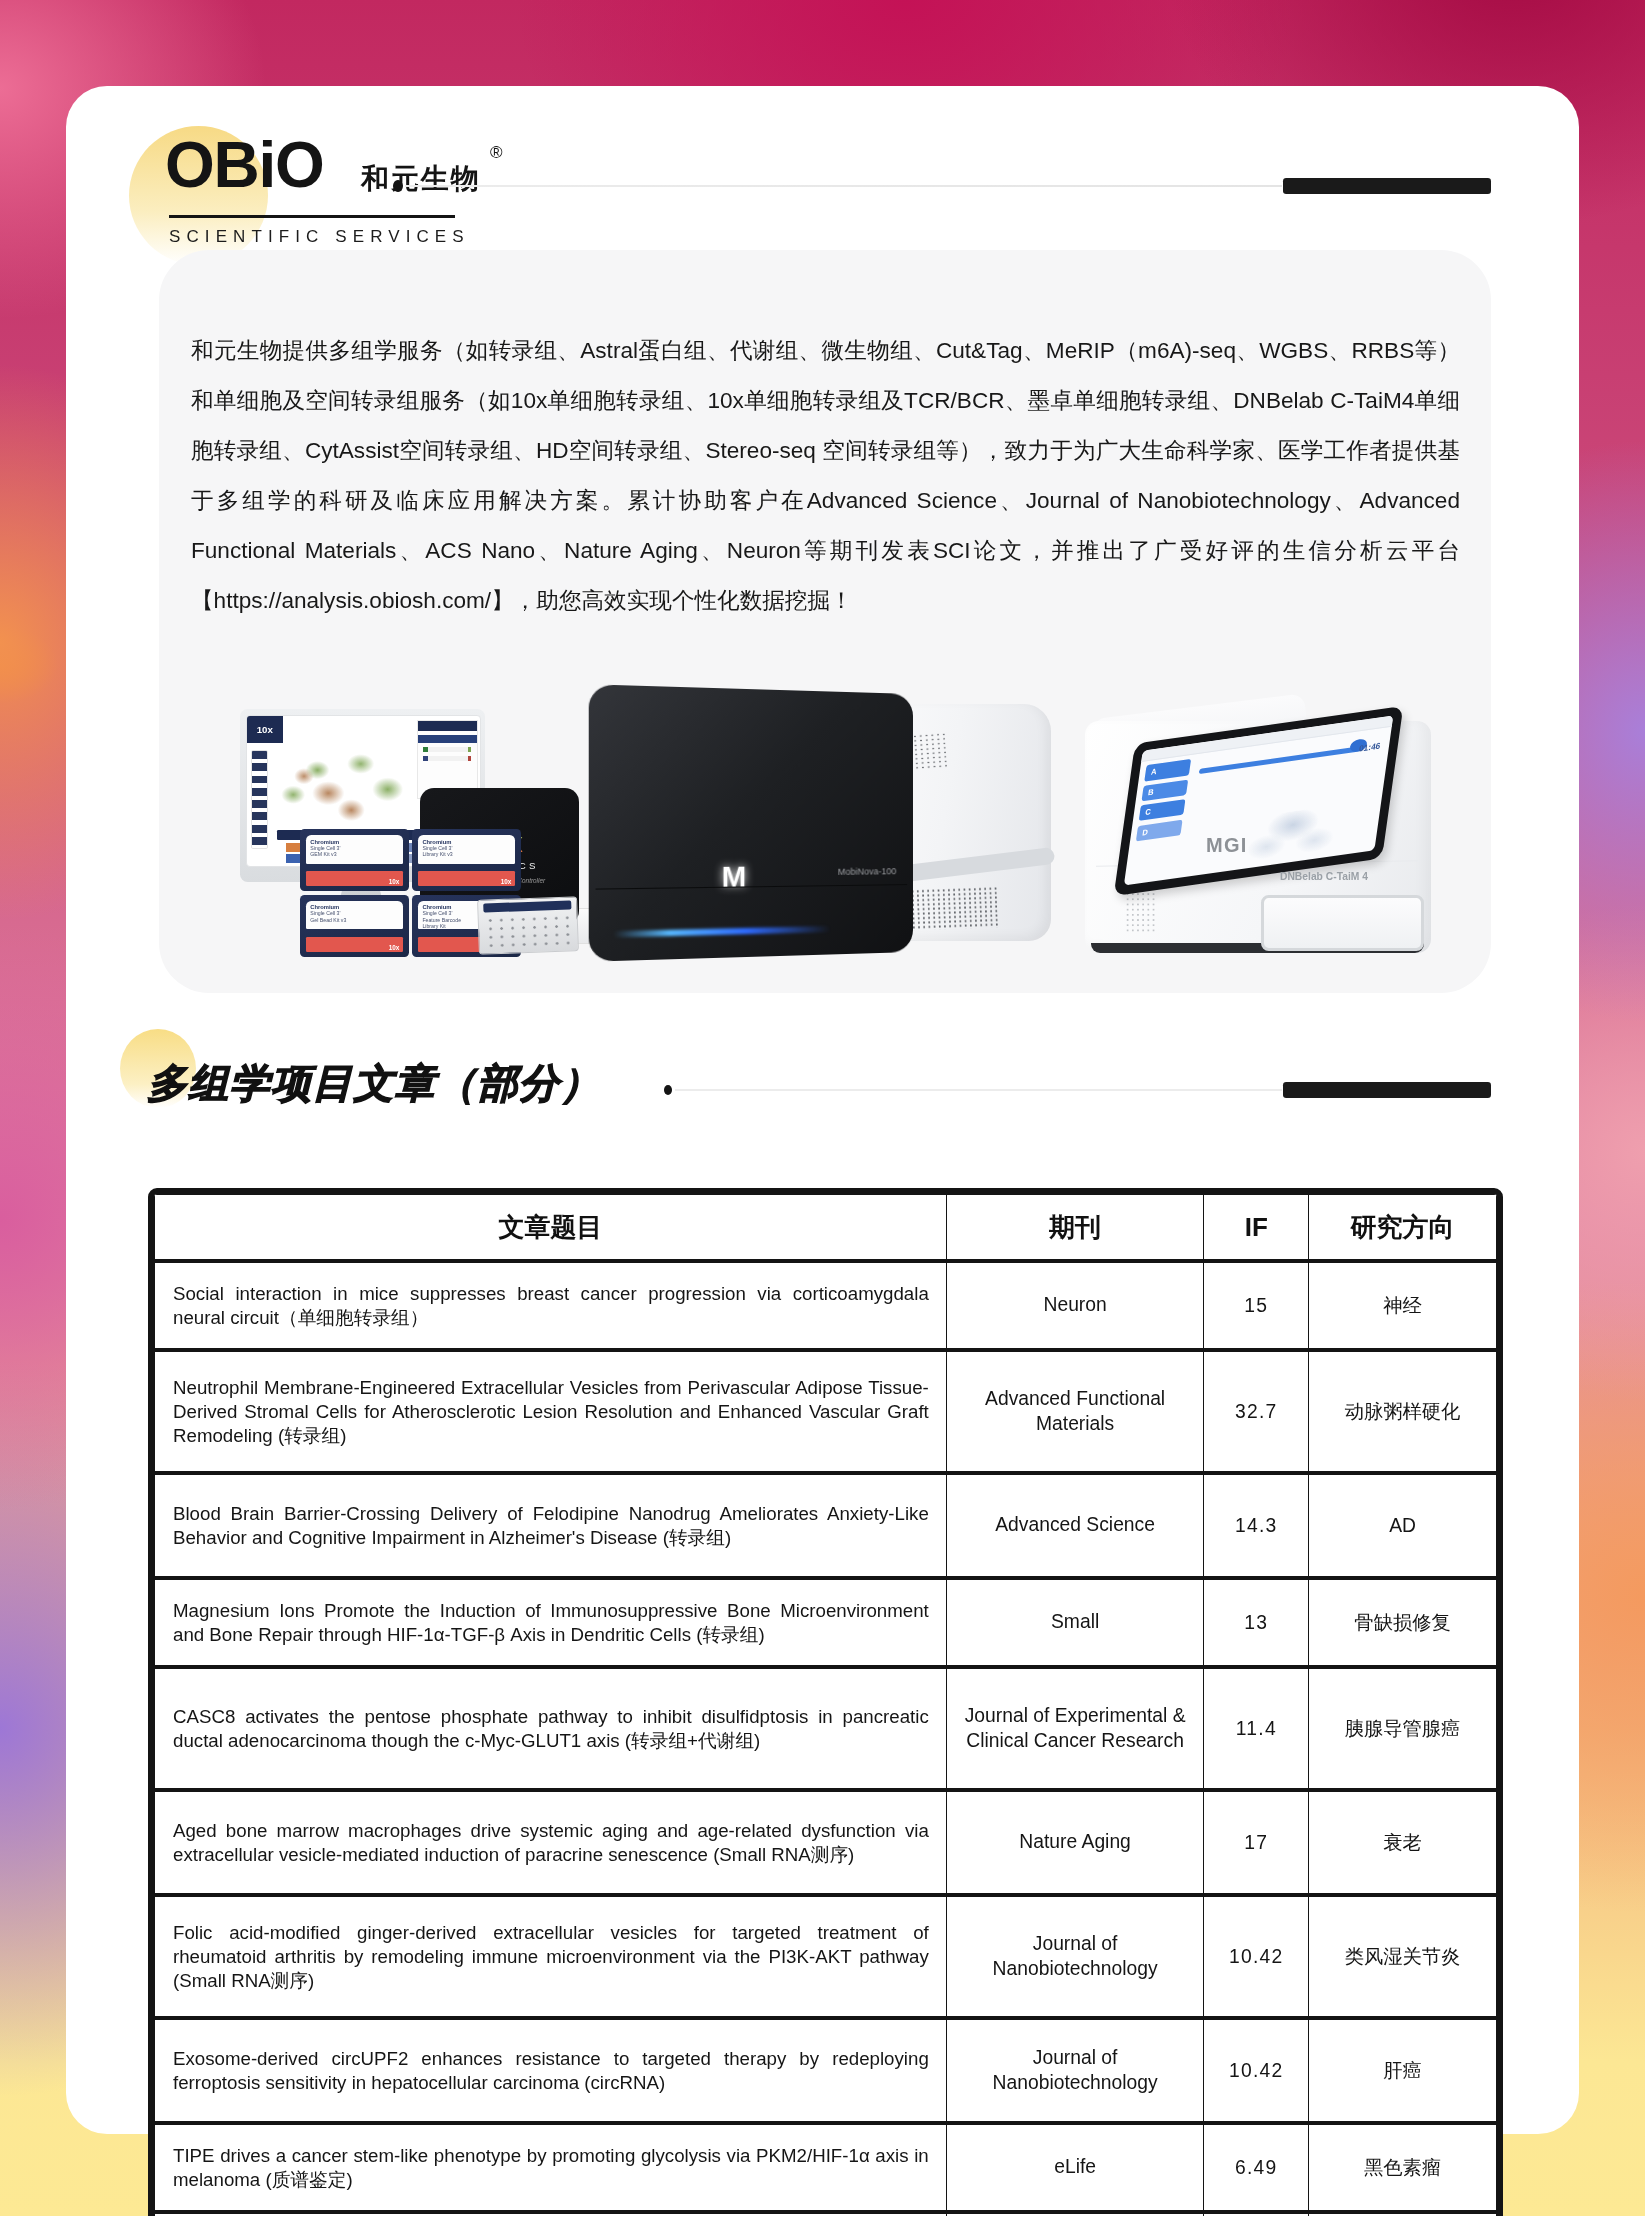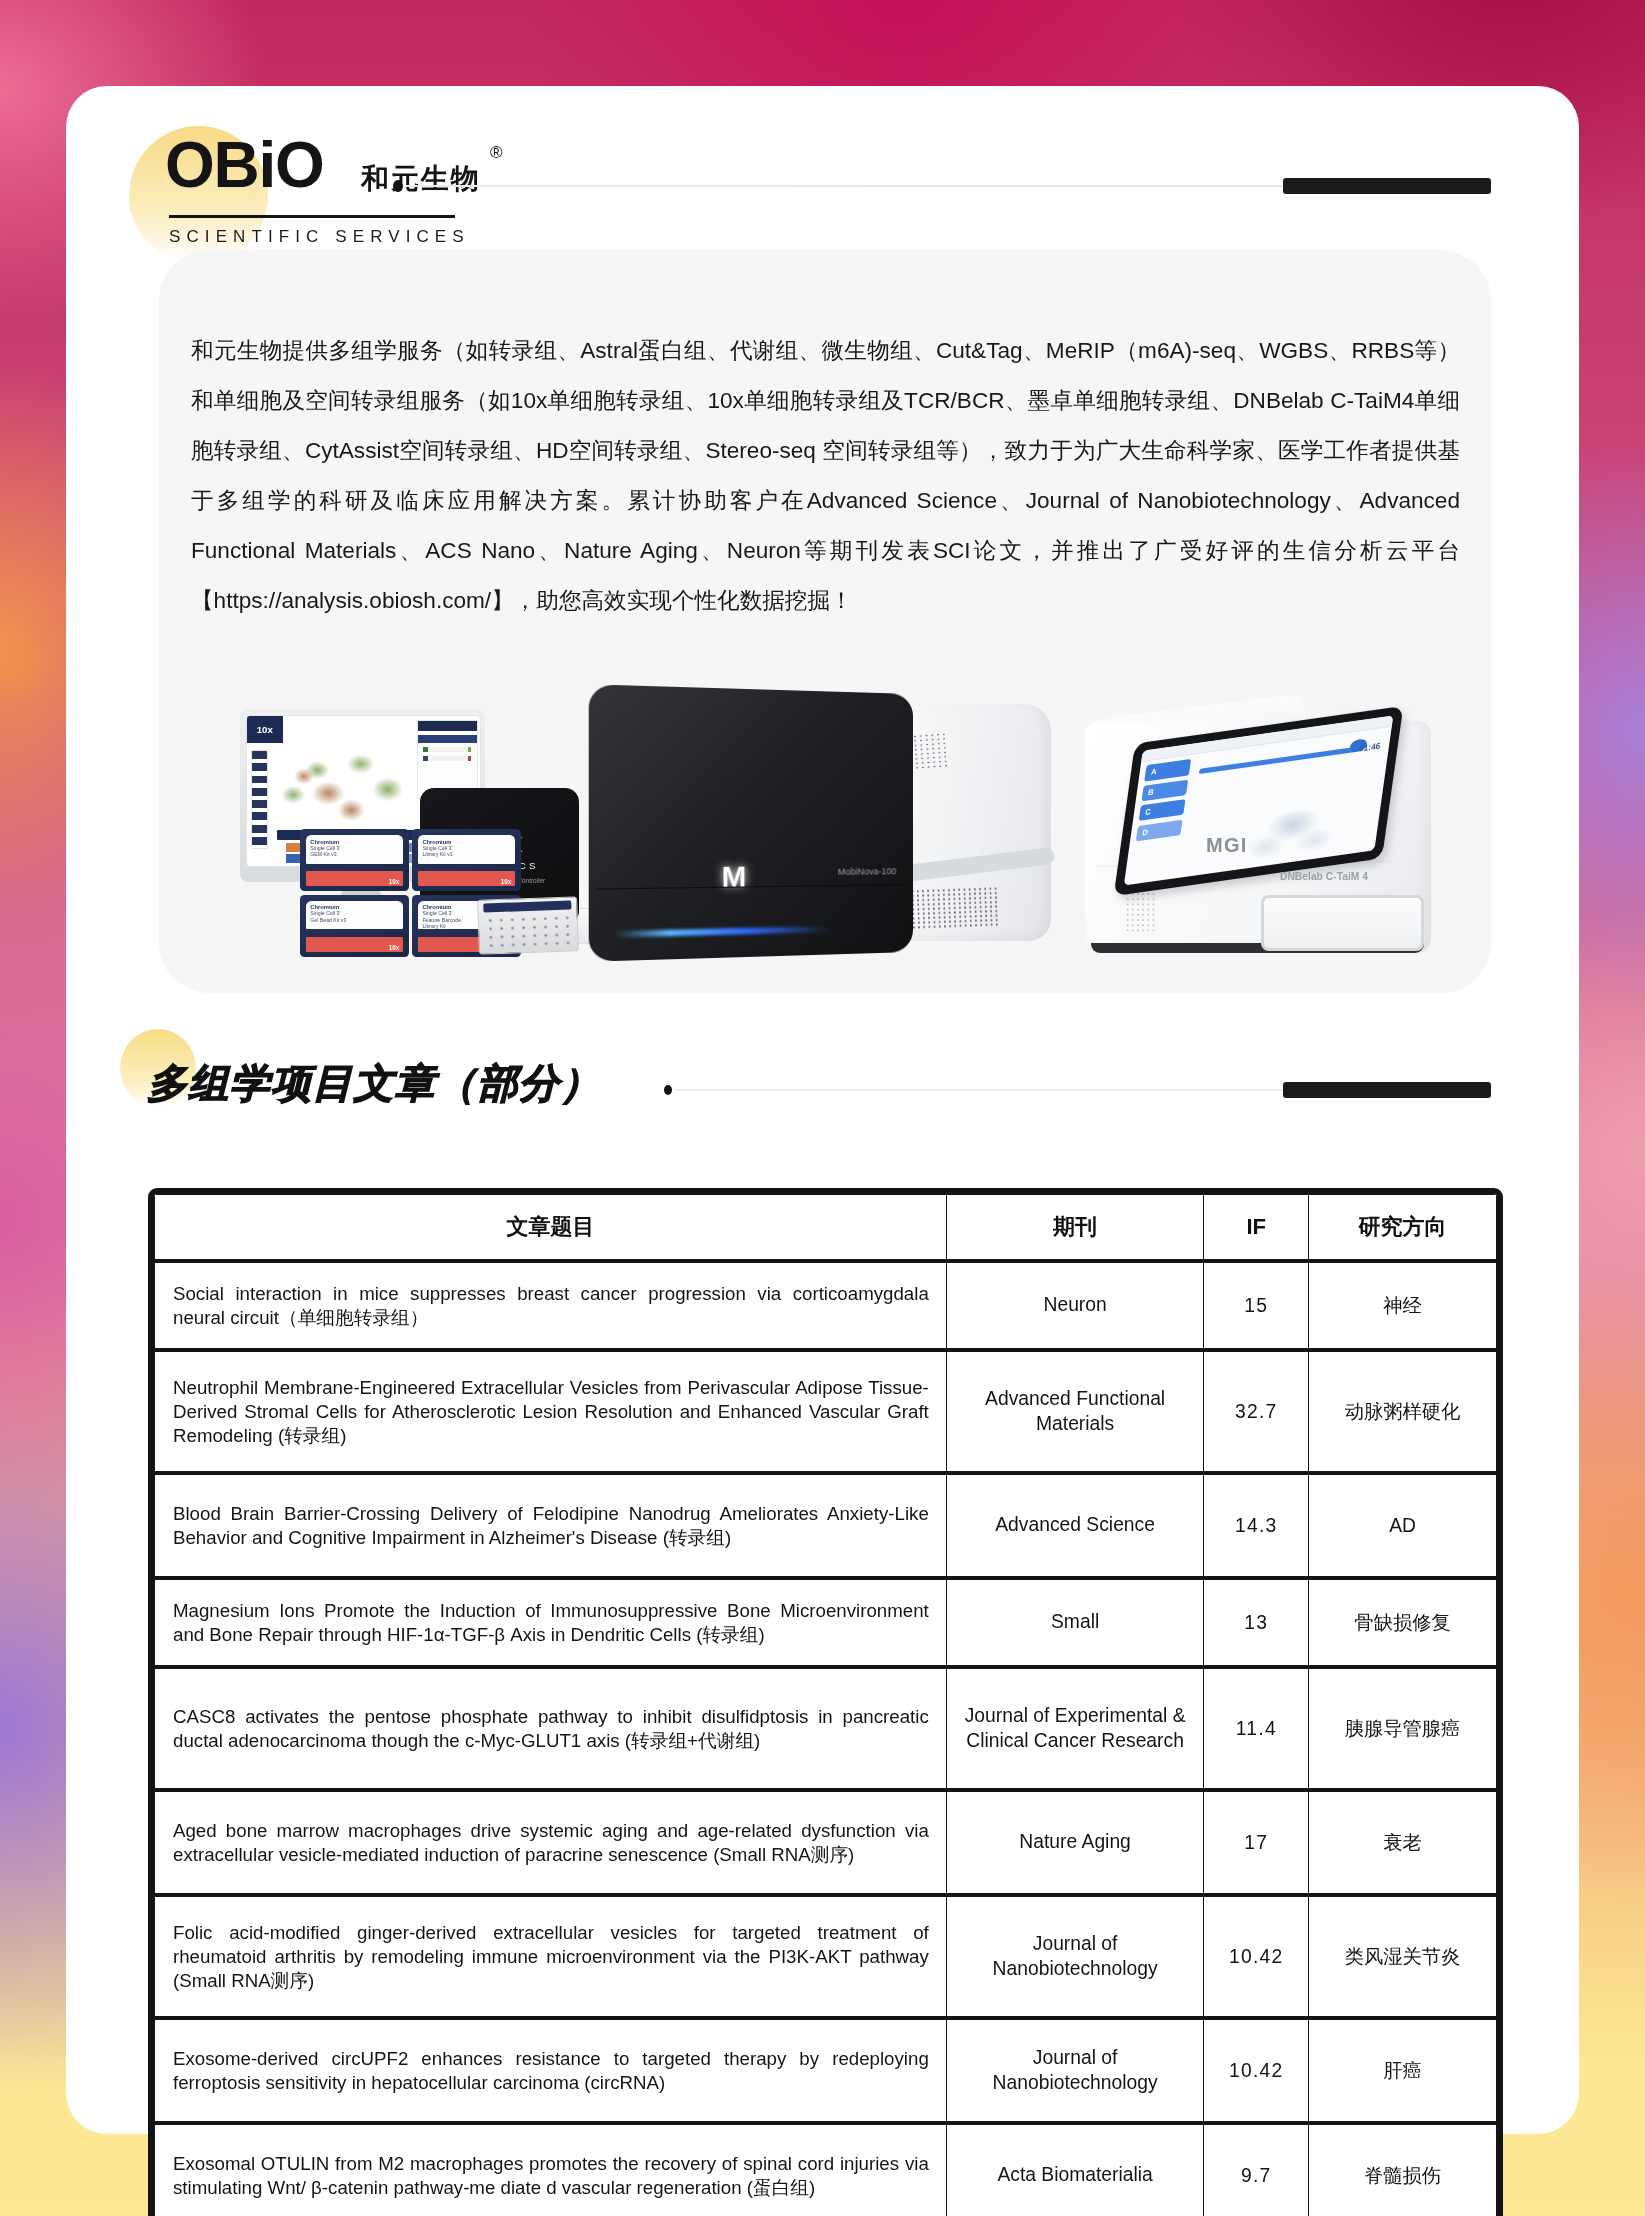--- a/index.html
+++ b/index.html
@@ -138,21 +138,21 @@
   .sec-ellipse{left:120px;top:1029px;width:76px;height:79px;border-radius:50%;
     background:linear-gradient(180deg,#f8dd85 0%,#fcf0c4 70%,rgba(253,247,224,0) 100%);}
   .sec-title{left:147px;top:1056px;font-size:40px;font-weight:900;font-style:italic;color:#111;
     letter-spacing:1.3px;-webkit-text-stroke:1.3px #111;}
   .sec-dot{left:664px;top:1085px;width:8.4px;height:10.3px;border-radius:50%;background:#141414;}
   .sec-line{left:675px;top:1089px;width:607px;height:1.9px;background:#ececec;}
   .sec-bar{left:1283px;top:1082px;width:208px;height:15.5px;border-radius:3.2px;background:#1a1a1a;}
   
   .tbl-wrap{left:148px;top:1188px;width:1343px;border:6.4px solid #141414;border-radius:9px;overflow:hidden;background:#fff;}
   table.pub{width:100%;border-collapse:collapse;table-layout:fixed;}
-  table.pub th{font-size:22px;font-weight:700;color:#111;height:62px;border:1.9px solid #141414;border-bottom-width:4.5px;}
+  table.pub th{font-size:26px;font-weight:700;color:#111;height:62px;border:1.9px solid #141414;border-bottom-width:4.5px;}
   table.pub td{border:1.9px solid #141414;border-top-width:4.5px;color:#151515;vertical-align:middle;}
   table.pub td.c-title{font-size:18.7px;line-height:24px;text-align:justify;padding:9px 17px 9px 18px;}
   table.pub td.c-journal{font-size:19.3px;line-height:24.5px;text-align:center;padding:5.2px 9px;}
   table.pub td.c-if{font-size:19.3px;text-align:center;letter-spacing:1.3px;}
   table.pub td.c-field{font-size:19.3px;text-align:center;}
   tr.h-sm td{height:67px;} tr.h-md td{height:83px;} tr.h-lg td{height:101px;}
 </style>
 </head>
 <body>
 
@@ -348,20 +348,26 @@
       <td class="c-journal">Journal of Nanobiotechnology</td>
       <td class="c-if">10.42</td>
       <td class="c-field">类风湿关节炎</td>
     </tr>
     <tr class="h-md">
       <td class="c-title">Exosome-derived circUPF2 enhances resistance to targeted therapy by redeploying ferroptosis sensitivity in hepatocellular carcinoma (circRNA)</td>
       <td class="c-journal">Journal of Nanobiotechnology</td>
       <td class="c-if">10.42</td>
       <td class="c-field">肝癌</td>
     </tr>
+    <tr class="h-sm">
+      <td class="c-title">TIPE drives a cancer stem-like phenotype by promoting glycolysis via PKM2/HIF-1α axis in melanoma (质谱鉴定)</td>
+      <td class="c-journal">eLife</td>
+      <td class="c-if">6.49</td>
+      <td class="c-field">黑色素瘤</td>
+    </tr>
     <tr class="h-md">
       <td class="c-title">Exosomal OTULIN from M2 macrophages promotes the recovery of spinal cord injuries via stimulating Wnt/ β-catenin pathway-me diate d vascular regeneration (蛋白组)</td>
       <td class="c-journal">Acta Biomaterialia</td>
       <td class="c-if">9.7</td>
       <td class="c-field">脊髓损伤</td>
     </tr>
   </tbody>
     </table>
 </div>
 

